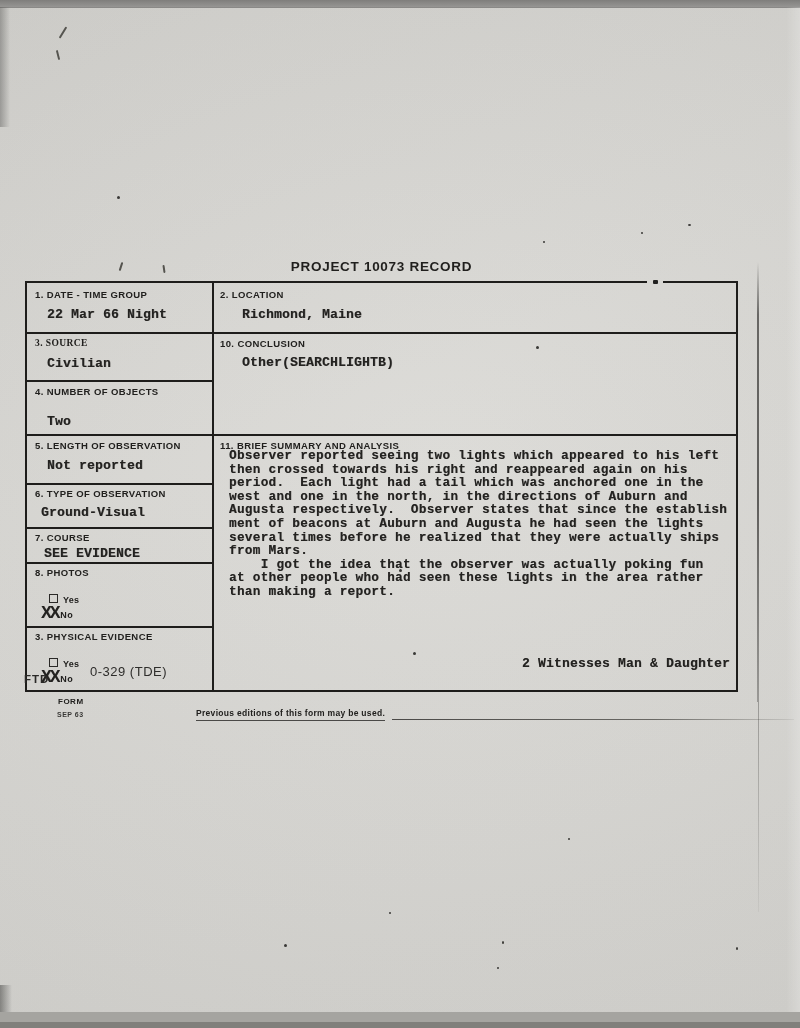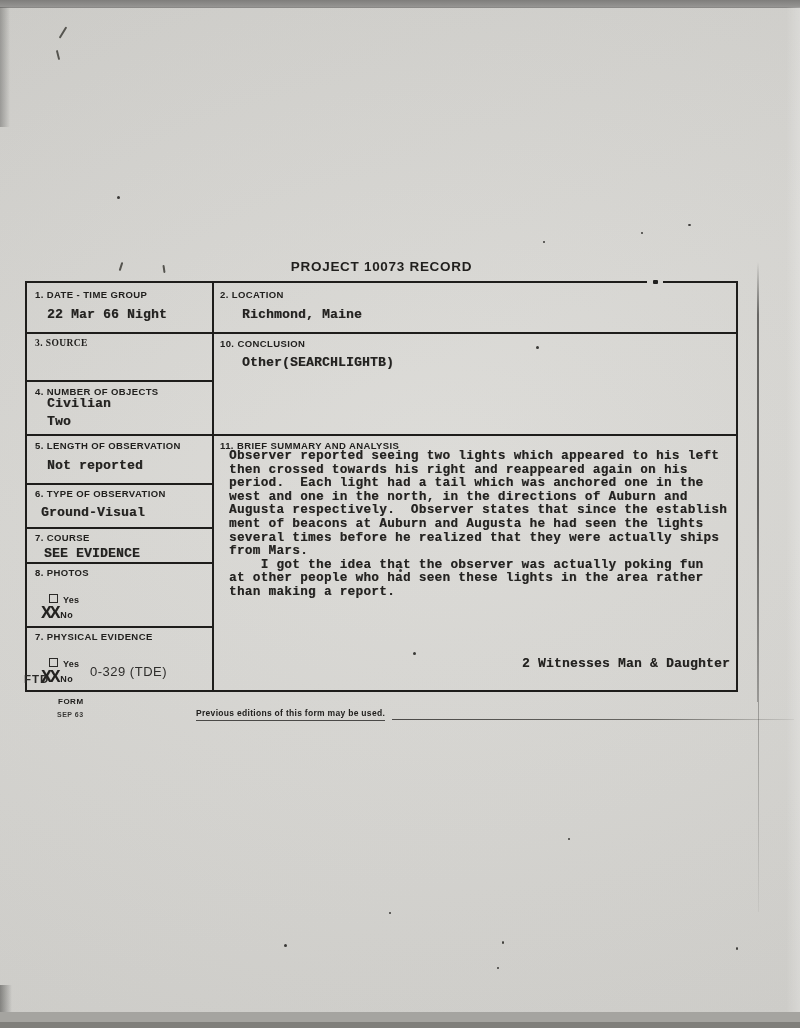--- a/index.html
+++ b/index.html
@@ -97,21 +97,21 @@
     <div class="border-gap"></div>
     <div class="gap-dot"></div>
 
     <div class="flabel" style="left:8px;top:6px;">1. DATE - TIME GROUP</div>
     <div class="tw" style="left:20px;top:24px;">22 Mar 66 Night</div>
 
     <div class="flabel" style="left:193px;top:6px;">2. LOCATION</div>
     <div class="tw" style="left:215px;top:24px;">Richmond, Maine</div>
 
     <div class="flabel" style="left:8px;top:55px;font-family:Liberation Serif, serif;">3. SOURCE</div>
-    <div class="tw" style="left:20px;top:73px;margin-top:40px;">Civilian</div>
+    <div class="tw" style="left:20px;top:73px;">Civilian</div>
 
     <div class="flabel" style="left:193px;top:55px;">10. CONCLUSION</div>
     <div class="tw" style="left:215px;top:72px;">Other(SEARCHLIGHTB)</div>
 
     <div class="flabel" style="left:8px;top:103px;">4. NUMBER OF OBJECTS</div>
     <div class="tw" style="left:20px;top:131px;">Two</div>
 
     <div class="flabel" style="left:8px;top:157px;">5. LENGTH OF OBSERVATION</div>
     <div class="tw" style="left:20px;top:175px;">Not reported</div>
 
@@ -122,21 +122,21 @@
     <div class="tw" style="left:17px;top:263px;">SEE EVIDENCE</div>
 
     <div class="flabel" style="left:8px;top:284px;">8. PHOTOS</div>
     <div style="position:absolute;left:22px;top:306px;">
       <span class="checkbox"></span><span class="cb-label">Yes</span>
     </div>
     <div style="position:absolute;left:14px;top:321px;">
       <span class="xx">XX</span><span class="cb-label">No</span>
     </div>
 
-    <div class="flabel" style="left:8px;top:348px;">7. PHYSICAL EVIDENCE</div>
+    <div class="flabel" style="left:8px;top:348px;">3. PHYSICAL EVIDENCE</div>
     <div style="position:absolute;left:22px;top:370px;">
       <span class="checkbox"></span><span class="cb-label">Yes</span>
     </div>
     <div style="position:absolute;left:14px;top:385px;">
       <span class="xx">XX</span><span class="cb-label">No</span>
     </div>
 
     <div class="flabel" style="left:193px;top:157px;">11. BRIEF SUMMARY AND ANALYSIS</div>
     <div class="summary-lines">
       <div class="tw-line">Observer reported seeing two lights which appeared to his left</div>

